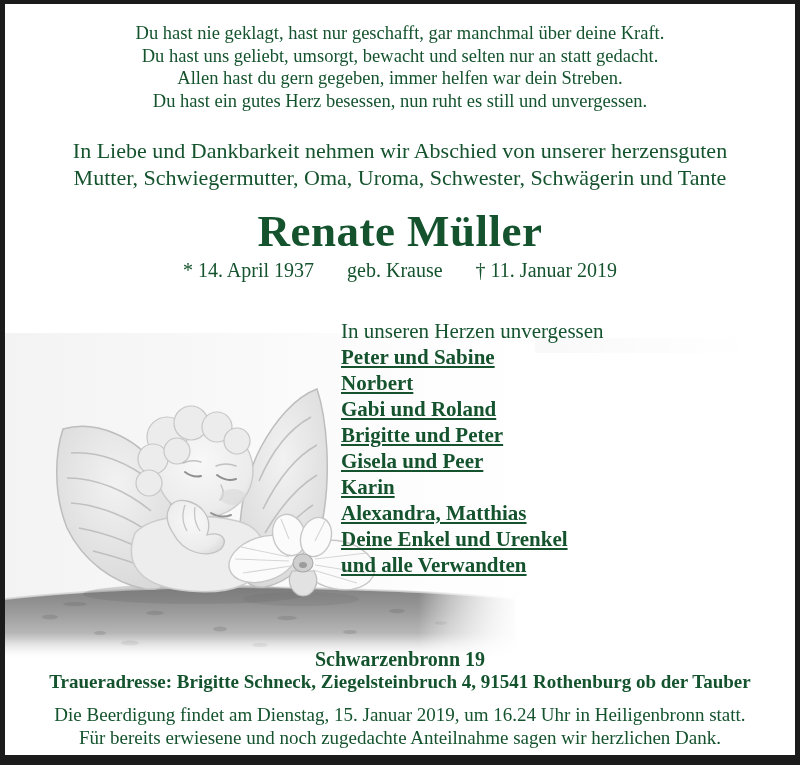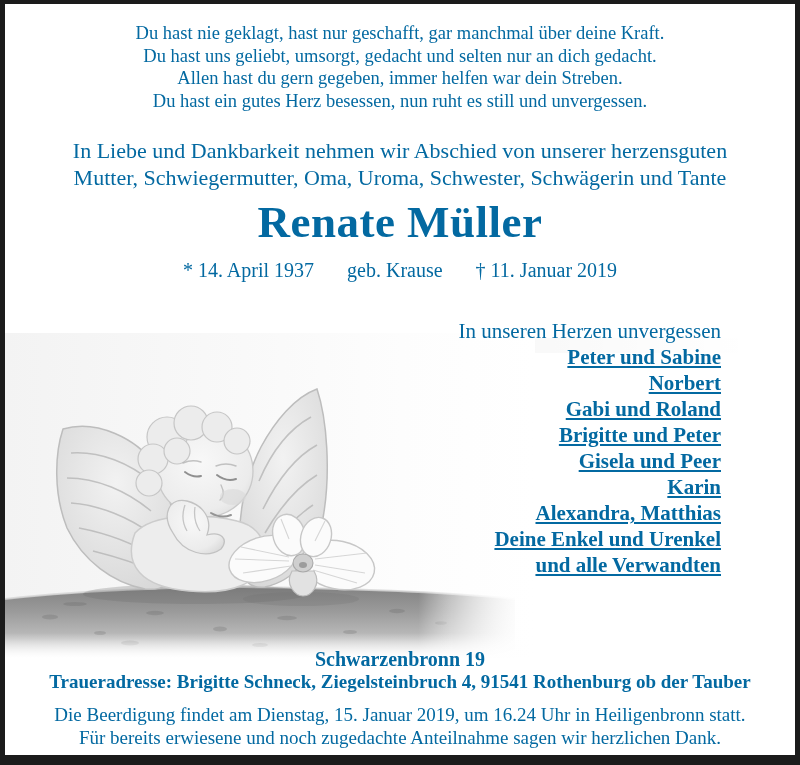--- a/index.html
+++ b/index.html
@@ -5,48 +5,48 @@
   html,body{margin:0;padding:0;background:#ffffff;}
   .sheet{
     position:relative;
     width:800px;height:765px;
     box-sizing:border-box;
     background:#ffffff;
     border-style:solid;border-color:#1b1b1b;
     border-width:4px 5px 10px 5px;
     overflow:hidden;
     font-family:"Liberation Serif","DejaVu Serif",serif;
-    color:#0369a1;
+    color:#14532d;
   }
   .block{position:absolute;left:0;right:0;text-align:center;}
   .poem{top:18px;font-size:18.5px;line-height:22.5px;}
   .intro{top:133px;font-size:22px;line-height:27px;}
-  .deceased-name{top:194px;font-size:45px;line-height:48px;font-weight:700;margin:0;letter-spacing:.5px;}
+  .deceased-name{top:194px;font-size:45px;line-height:48px;font-weight:700;margin:9px;letter-spacing:.5px;}
   .dates{top:254px;font-size:20px;line-height:24px;}
   .dates .part{margin:0 14px;}
-  .memorial{position:absolute;left:360px;width:356px;top:314px;text-align:right;font-size:21px;line-height:26px;}
+  .memorial{position:absolute;left:336px;width:356px;top:314px;text-align:left;font-size:21px;line-height:26px;}
   .memorial .mourner{font-weight:700;text-decoration:underline;}
   .address{top:644px;font-size:19px;line-height:22.5px;font-weight:bold;}
   .address .addr-line1{font-size:20px;}
   .footer{top:699px;font-size:19px;line-height:23px;}
   .photo-band{
     position:absolute;top:334px;left:0;right:40px;height:15px;
     background:linear-gradient(to right, rgba(0,0,0,.07), rgba(0,0,0,.04) 55%, rgba(0,0,0,0));
   }
   .photo{position:absolute;left:0;top:329px;width:530px;height:325px;}
   .photo svg{display:block;}
 </style>
 </head>
 <body>
 
 <div class="sheet">
 
   <div class="block poem">
     <div>Du hast nie geklagt, hast nur geschafft, gar manchmal über deine Kraft.</div>
-    <div>Du hast uns geliebt, umsorgt, gedacht und selten nur an dich gedacht.</div>
+    <div>Du hast uns geliebt, umsorgt, bewacht und selten nur an statt gedacht.</div>
     <div>Allen hast du gern gegeben, immer helfen war dein Streben.</div>
     <div>Du hast ein gutes Herz besessen, nun ruht es still und unvergessen.</div>
   </div>
 
   <div class="block intro">
     <div>In Liebe und Dankbarkeit nehmen wir Abschied von unserer herzensguten</div>
     <div>Mutter, Schwiegermutter, Oma, Uroma, Schwester, Schwägerin und Tante</div>
   </div>
 
   <h1 class="block deceased-name">Renate Müller</h1>

